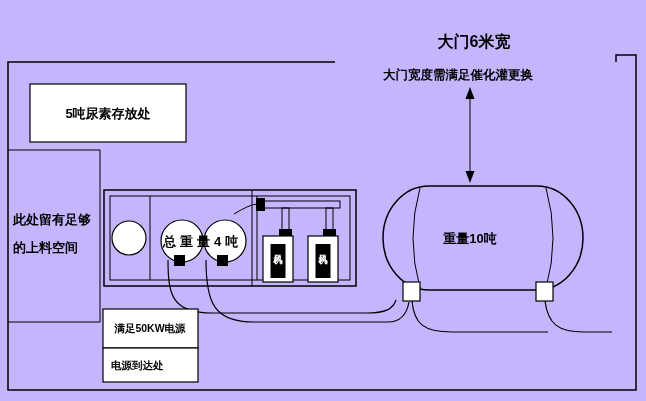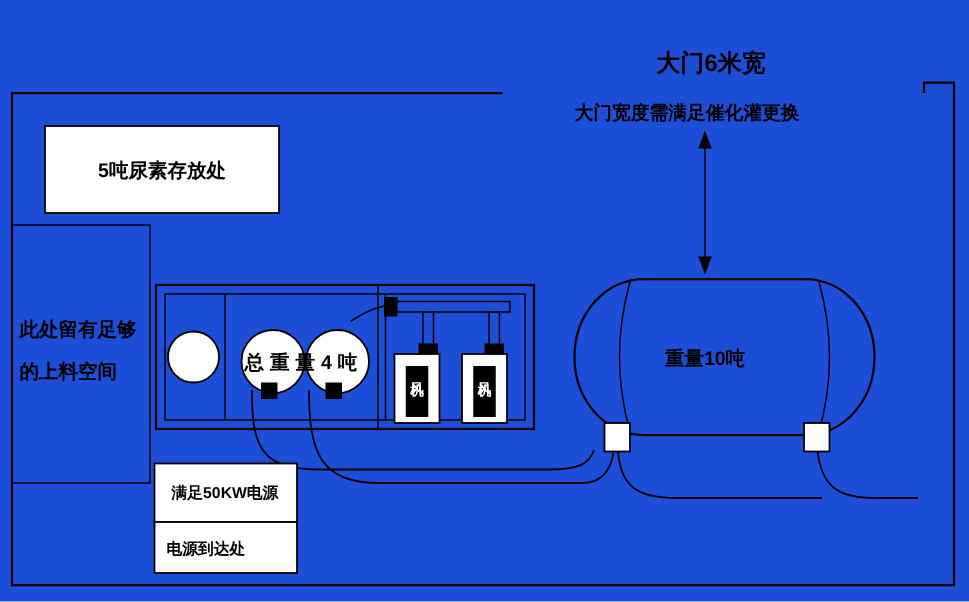--- a/index.html
+++ b/index.html
@@ -4,21 +4,21 @@
 <style>
   html, body {
     margin: 0;
     padding: 0;
     background: #ffffff;
   }
   .canvas {
     position: relative;
     width: 646px;
     height: 401px;
-    background: #1d4ed8;
+    background: #c4b5fd;
     font-family: "Liberation Sans", sans-serif;
     overflow: hidden;
   }
   svg { display: block; }
   text {
     fill: #000;
     font-family: "Liberation Sans", sans-serif;
   }
   .t-title { font-size: 16px; font-weight: bold; }
   .t-note  { font-size: 12.5px; font-weight: bold; }

